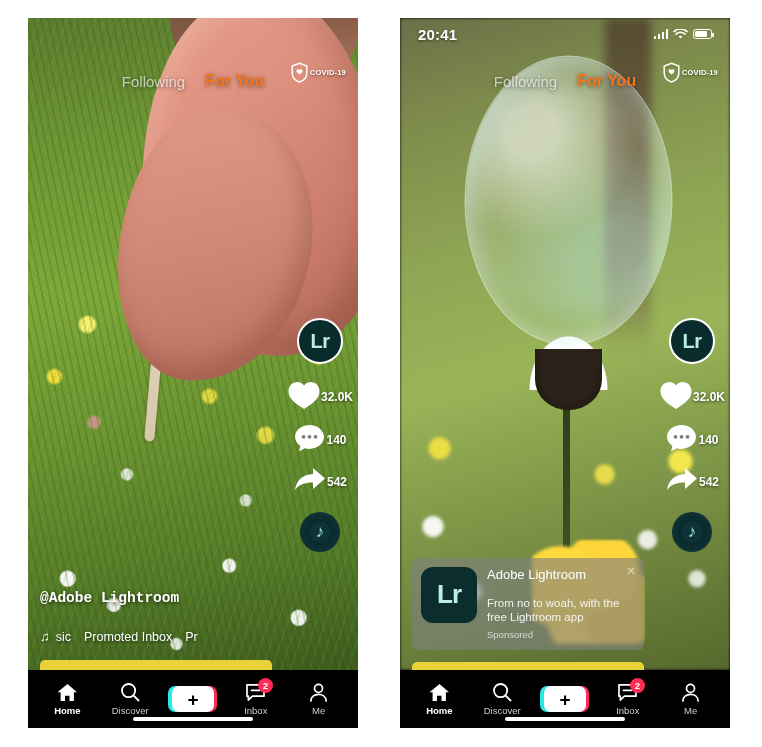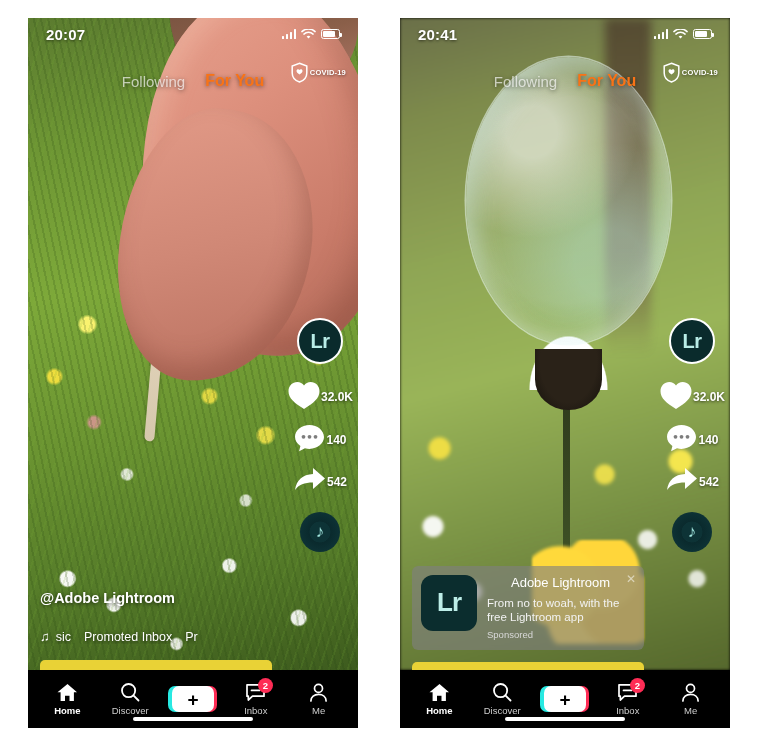--- a/index.html
+++ b/index.html
@@ -201,21 +201,21 @@
     background:radial-gradient(circle at 50% 50%, #0d3336 0 36%, #0a2a2d 38%, #10393c 100%);
     display:flex; align-items:center; justify-content:center;
     color:#9fe3dc; font-size:17px; margin-top:6px;
   }
 
   
   .caption {
     position:absolute; left:12px; bottom:84px; width:232px; z-index:30;
     text-shadow:0 1px 4px rgba(0,0,0,.7);
   }
-  .handle { color:#fff; font-size:14.5px; font-weight:bold; margin-bottom:23px; }
+  .handle { color:#fff; font-size:14.5px; font-weight:bold; margin-bottom:23px;font-family:Liberation Mono, monospace; }
   .desc { color:#fff; font-size:13px; line-height:1.33; }
   .sponsor-inline {
     display:inline-block; font-size:9.5px; color:rgba(255,255,255,.78);
     background:rgba(255,255,255,.13); padding:1px 5px; border-radius:2px;
     margin-left:5px; vertical-align:1px;
   }
   .musicrow {
     display:flex; align-items:center; gap:6px; margin-top:9px;
     color:#fff; font-size:12.5px; overflow:hidden; white-space:nowrap;
   }
@@ -228,21 +228,21 @@
     background:rgba(128,128,128,.62);
     border-radius:6px; padding:9px 10px 10px 9px;
     display:flex; gap:10px; backdrop-filter:blur(2px);
   }
   .adicon {
     width:56px; height:56px; border-radius:12px; flex:0 0 auto;
     background:#0b2d2e; display:flex; align-items:center; justify-content:center;
     color:#bdeee8; font-size:26px; font-weight:bold; letter-spacing:-1px;
   }
   .adbody { flex:1; min-width:0; position:relative; }
-  .adtitle { color:#fff; font-size:13px; margin-bottom:6px;text-align:center; }
+  .adtitle { color:#fff; font-size:13px; margin-bottom:14px; }
   .addesc { color:#f2f2f2; font-size:11.5px; line-height:1.28; }
   .adsponsor { color:#d9d9d9; font-size:9.5px; margin-top:4px; }
   .adclose {
     position:absolute; right:-2px; top:-2px; color:rgba(255,255,255,.55);
     font-size:12px; line-height:1;
   }
 
   
   .download {
     position:absolute; left:12px; width:232px; height:30px;
@@ -304,37 +304,20 @@
 
     <div class="video">
       <div class="meadow"></div>
       <div class="arm"></div>
       <div class="tealpatch"></div>
       <div class="wand"></div>
       <div class="hand"></div>
       <div class="hand2"></div>
     </div>
 
-    <div class="statusbar">
-      <div class="clock">20:07</div>
-      <div class="statusicons">
-        <span class="bars">
-            <i></i>
-            <i></i>
-            <i></i>
-            <i></i>
-          </span>
-        <svg width="15" height="11" viewBox="0 0 15 11">
-          <path d="M7.5 9.6 5.6 7.6a2.8 2.8 0 0 1 3.8 0z" fill="#fff"></path>
-          <path d="M2.9 5.1a6.7 6.7 0 0 1 9.2 0" stroke="#fff" stroke-width="1.5" fill="none" stroke-linecap="round"></path>
-          <path d="M.9 2.6a9.7 9.7 0 0 1 13.2 0" stroke="#fff" stroke-width="1.5" fill="none" stroke-linecap="round"></path>
-        </svg>
-        <span class="batt"></span>
-      </div>
-    </div>
 
     <div class="toptabs">
       <span class="tab">Following</span>
       <span class="tab active">For You</span>
     </div>
 
     <div class="covid">
       <svg width="19" height="21" viewBox="0 0 19 21">
         <path d="M9.5 1.2 16.8 4v7c0 4.3-3 7.6-7.3 9-4.3-1.4-7.3-4.7-7.3-9V4z" fill="none" stroke="#fff" stroke-width="1.5"></path>
         <path d="M9.5 12.4c-2-1.4-3-2.3-3-3.5 0-1 .8-1.7 1.6-1.7.6 0 1.1.3 1.4.8.3-.5.8-.8 1.4-.8.9 0 1.6.7 1.6 1.7 0 1.2-1 2.1-3 3.5z" fill="#fff"></path>

